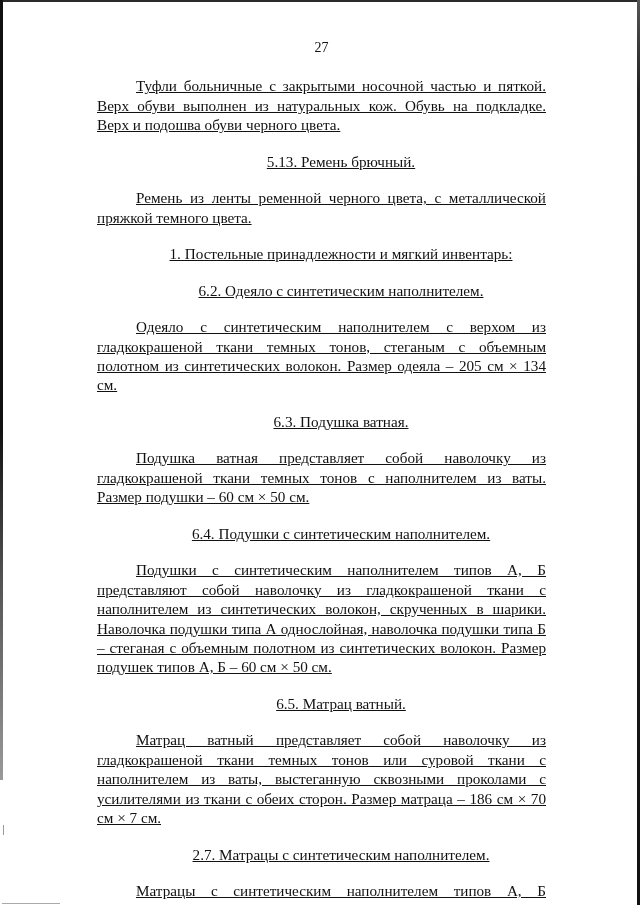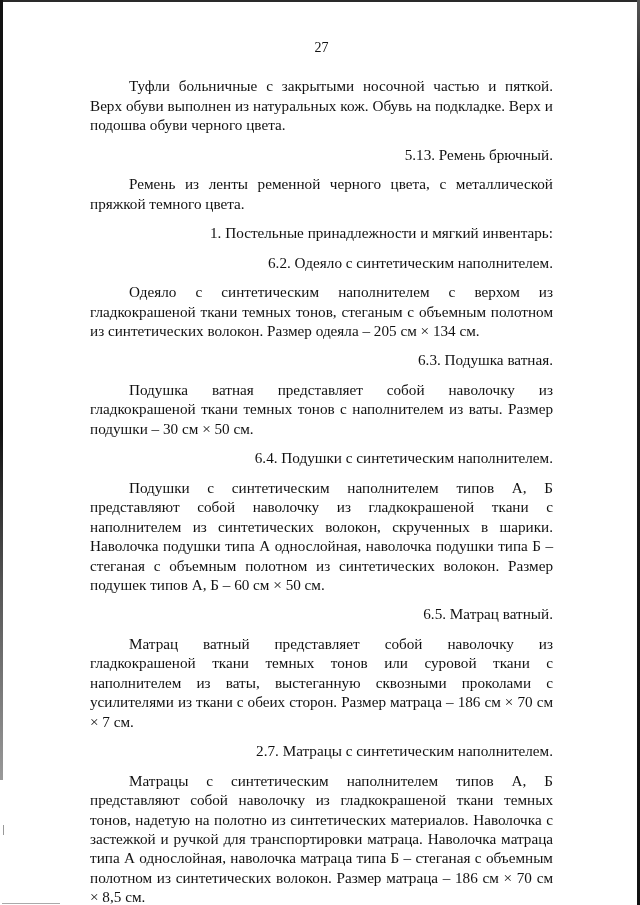--- a/index.html
+++ b/index.html
@@ -52,26 +52,27 @@
       font-size: 15.2px;
       line-height: 19.45px;
       color: #111;
     }
     .page-number {
       text-align: center;
       margin-bottom: 19px;
       font-size: 14px;
     }
     .p {
-      margin: 10px;
+      margin: 17px;
       text-align: justify;
       text-indent: 39px;
+      text-decoration: underline;
     }
     .p.heading {
-      text-align: right;
+      text-align: center;
     }
   </style>
 </head>
 <body>
 
 <div class="scan-border-top"></div>
 <div class="scan-border-left"></div>
 <div class="scan-border-right"></div>
 <div class="scan-tick-left"></div>
 <div class="scan-line-bottom"></div>
@@ -79,21 +80,21 @@
 <div class="page">
   <div class="page-number">27</div>
 
   <p class="p">Туфли больничные с закрытыми носочной частью и пяткой. Верх обуви выполнен из натуральных кож. Обувь на подкладке. Верх и подошва обуви черного цвета.</p>
   <p class="p heading">5.13. Ремень брючный.</p>
   <p class="p">Ремень из ленты ременной черного цвета, с металлической пряжкой темного цвета.</p>
   <p class="p heading">1. Постельные принадлежности и мягкий инвентарь:</p>
   <p class="p heading">6.2. Одеяло с синтетическим наполнителем.</p>
   <p class="p">Одеяло с синтетическим наполнителем с верхом из гладкокрашеной ткани темных тонов, стеганым с объемным полотном из синтетических волокон. Размер одеяла – 205 см × 134 см.</p>
   <p class="p heading">6.3. Подушка ватная.</p>
-  <p class="p">Подушка ватная представляет собой наволочку из гладкокрашеной ткани темных тонов с наполнителем из ваты. Размер подушки – 30 см × 50 см.</p>
+  <p class="p">Подушка ватная представляет собой наволочку из гладкокрашеной ткани темных тонов с наполнителем из ваты. Размер подушки – 60 см × 50 см.</p>
   <p class="p heading">6.4. Подушки с синтетическим наполнителем.</p>
   <p class="p">Подушки с синтетическим наполнителем типов А, Б представляют собой наволочку из гладкокрашеной ткани с наполнителем из синтетических волокон, скрученных в шарики. Наволочка подушки типа А однослойная, наволочка подушки типа Б – стеганая с объемным полотном из синтетических волокон. Размер подушек типов А, Б – 60 см × 50 см.</p>
   <p class="p heading">6.5. Матрац ватный.</p>
   <p class="p">Матрац ватный представляет собой наволочку из гладкокрашеной ткани темных тонов или суровой ткани с наполнителем из ваты, выстеганную сквозными проколами с усилителями из ткани с обеих сторон. Размер матраца – 186 см × 70 см × 7 см.</p>
   <p class="p heading">2.7. Матрацы с синтетическим наполнителем.</p>
   <p class="p">Матрацы с синтетическим наполнителем типов А, Б представляют собой наволочку из гладкокрашеной ткани темных тонов, надетую на полотно из синтетических материалов. Наволочка с застежкой и ручкой для транспортировки матраца. Наволочка матраца типа А однослойная, наволочка матраца типа Б – стеганая с объемным полотном из синтетических волокон. Размер матраца – 186 см × 70 см × 8,5 см.</p>
   <p class="p heading">6.7. Простыня.</p>
 </div>
 
 </body></html>

